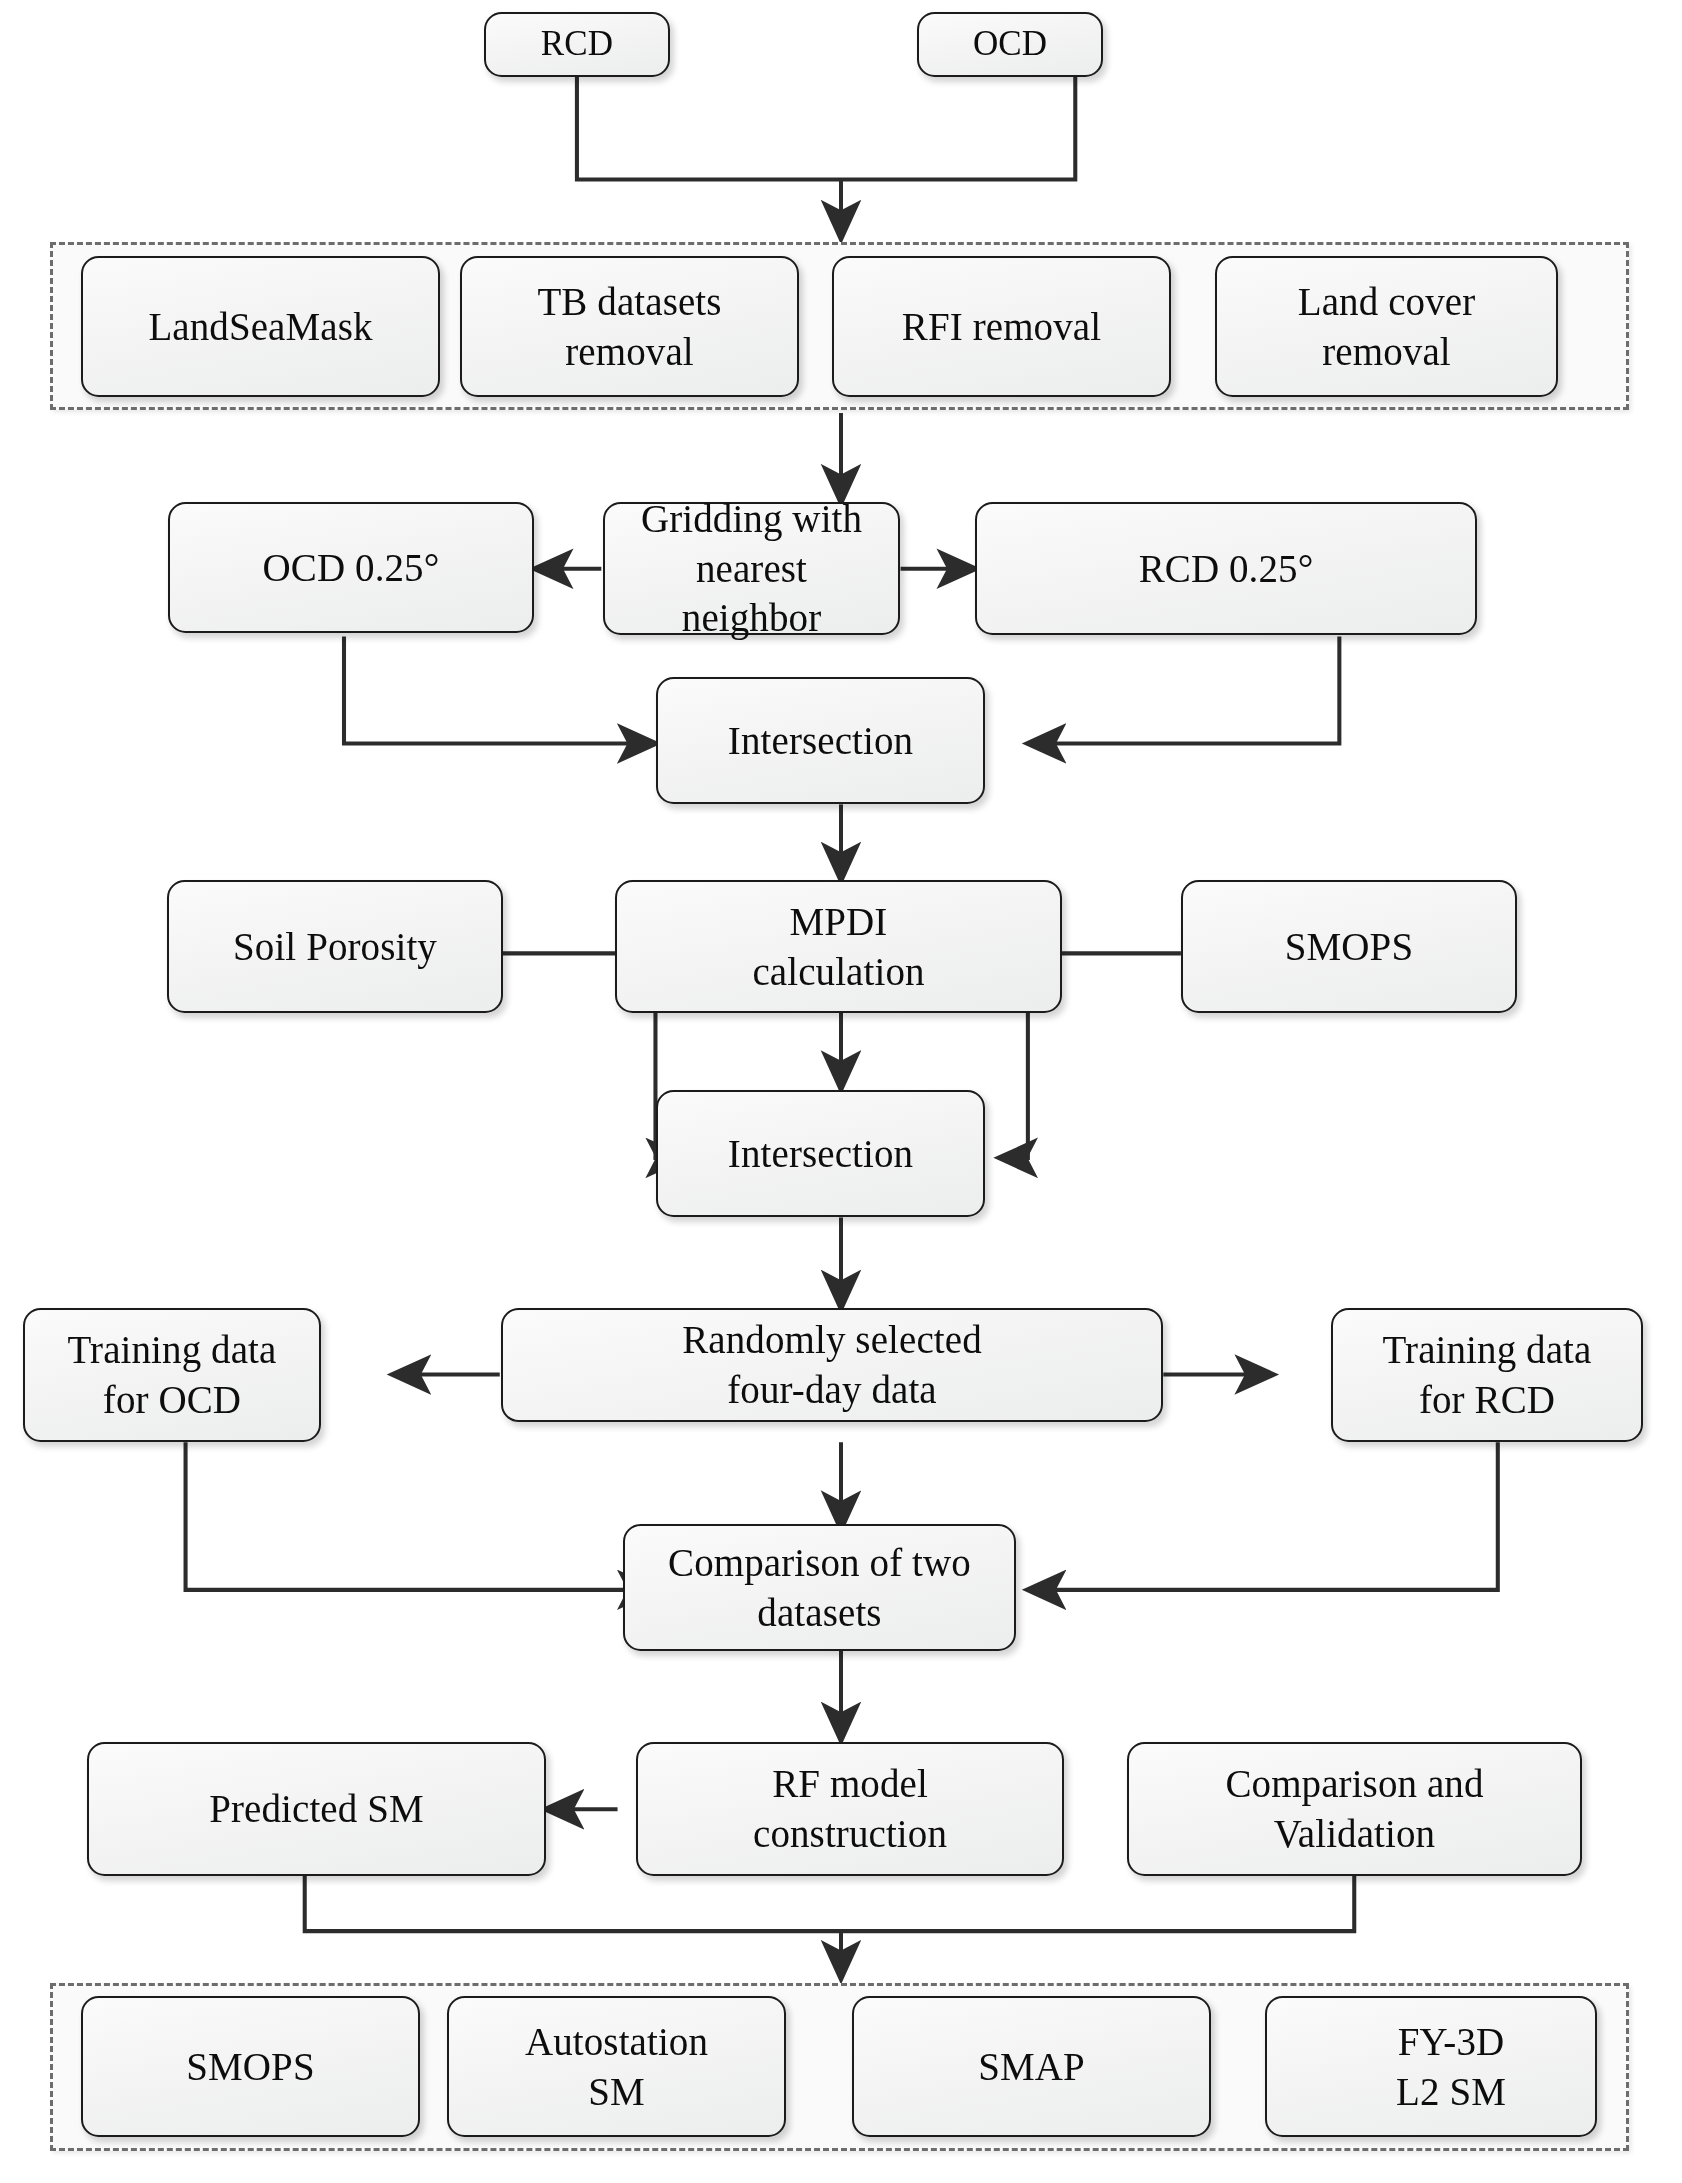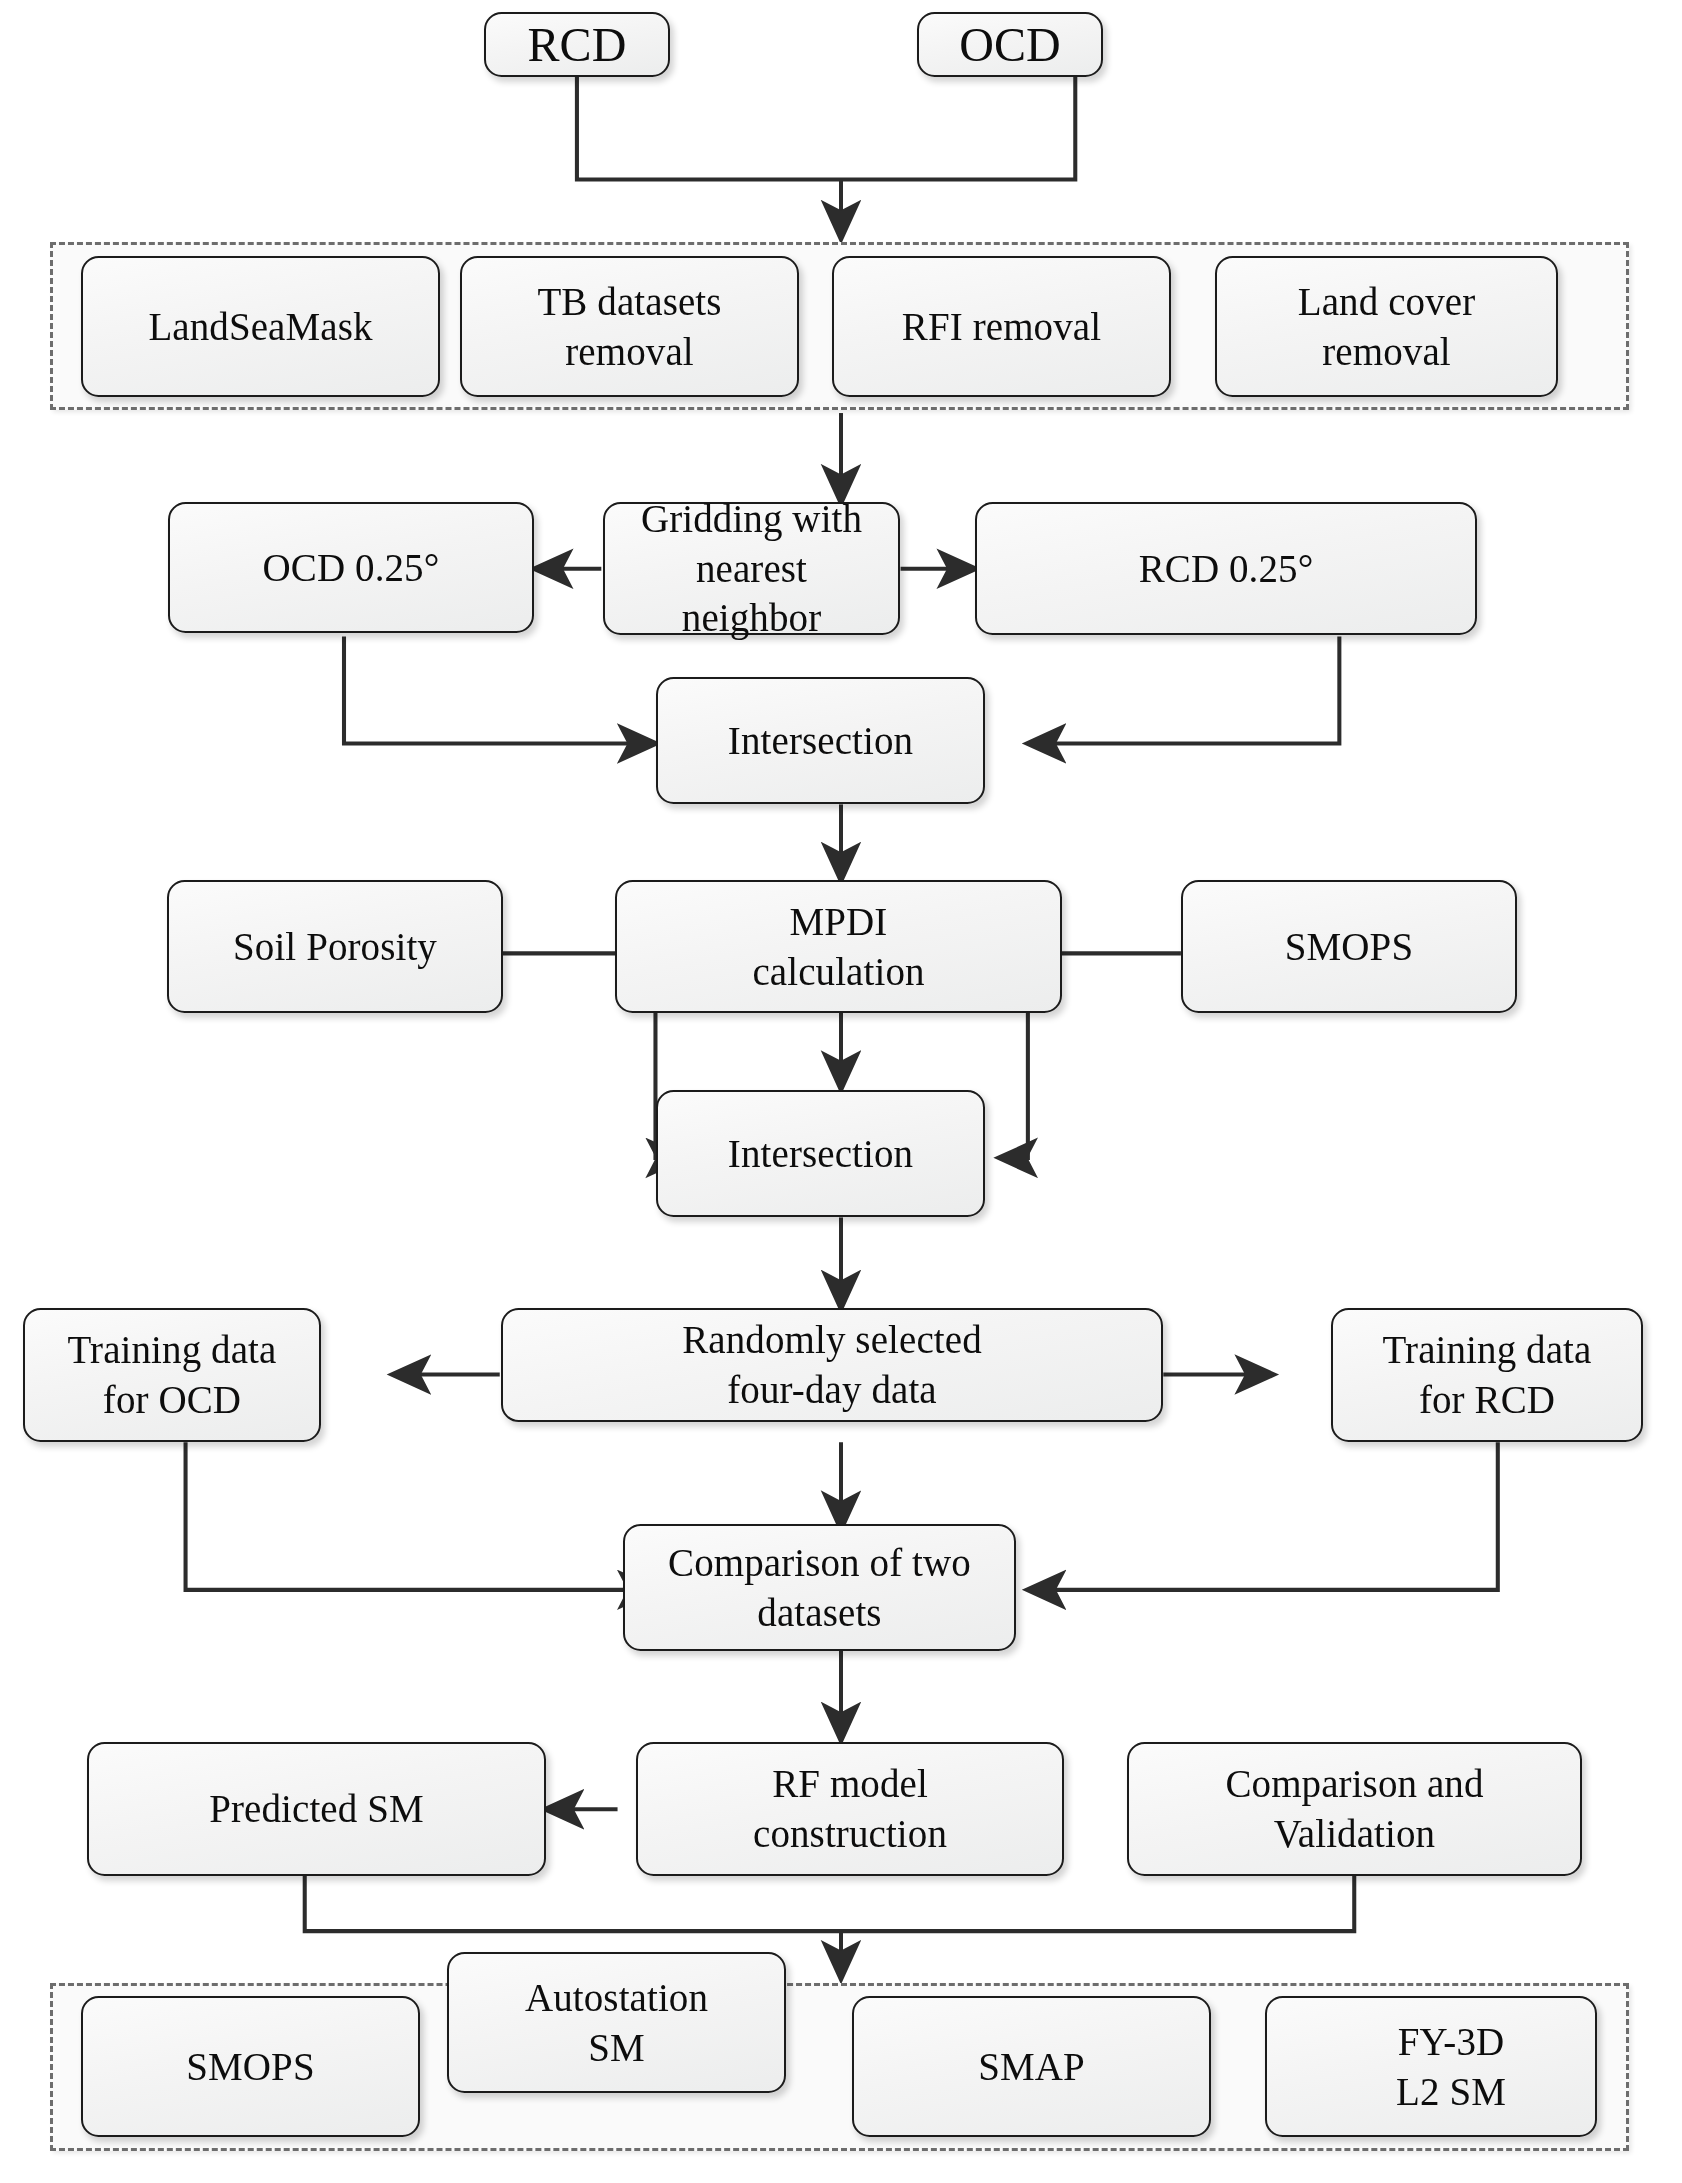--- a/index.html
+++ b/index.html
@@ -48,21 +48,21 @@
   }
   .dashgroup {
     position: absolute;
     box-sizing: border-box;
     border: 3.4px dashed #6d6d6d;
     background: #fafafa;
     box-shadow: 2.7px 3.4px 4.7px rgba(0,0,0,0.10);
     z-index: 1;
   }
   .f58 { font-size: 39px; }
-  .f60 { font-size: 48px; }
+  .f60 { font-size: 35px; }
 </style>
 </head>
 <body>
 
 <div id="canvas">
 
   <div class="dashgroup" style="left:50px; top:242px; width:1579px; height:168px;"></div>
 
   <div class="dashgroup" style="left:50px; top:1983px; width:1579px; height:168px;"></div>
 
@@ -207,21 +207,21 @@
 
   <div class="node f58" style="left:1127px; top:1742px; width:455px; height:134px; white-space:pre-line;">
     <span>Comparison and
 Validation</span>
   </div>
 
   <div class="node f58" style="left:81px; top:1996px; width:339px; height:141px;">
     <span>SMOPS</span>
   </div>
 
-  <div class="node f58" style="left:447px; top:1952px; width:339px; height:141px; white-space:pre-line;">
+  <div class="node f58" style="left:447px; top:1996px; width:339px; height:141px; white-space:pre-line;">
     <span>Autostation
 SM</span>
   </div>
 
   <div class="node f58" style="left:852px; top:1996px; width:359px; height:141px;">
     <span>SMAP</span>
   </div>
 
   <div class="node f58" style="left:1265px; top:1996px; width:332px; height:141px; white-space:pre-line;padding-left:40px;">
     <span>FY-3D

